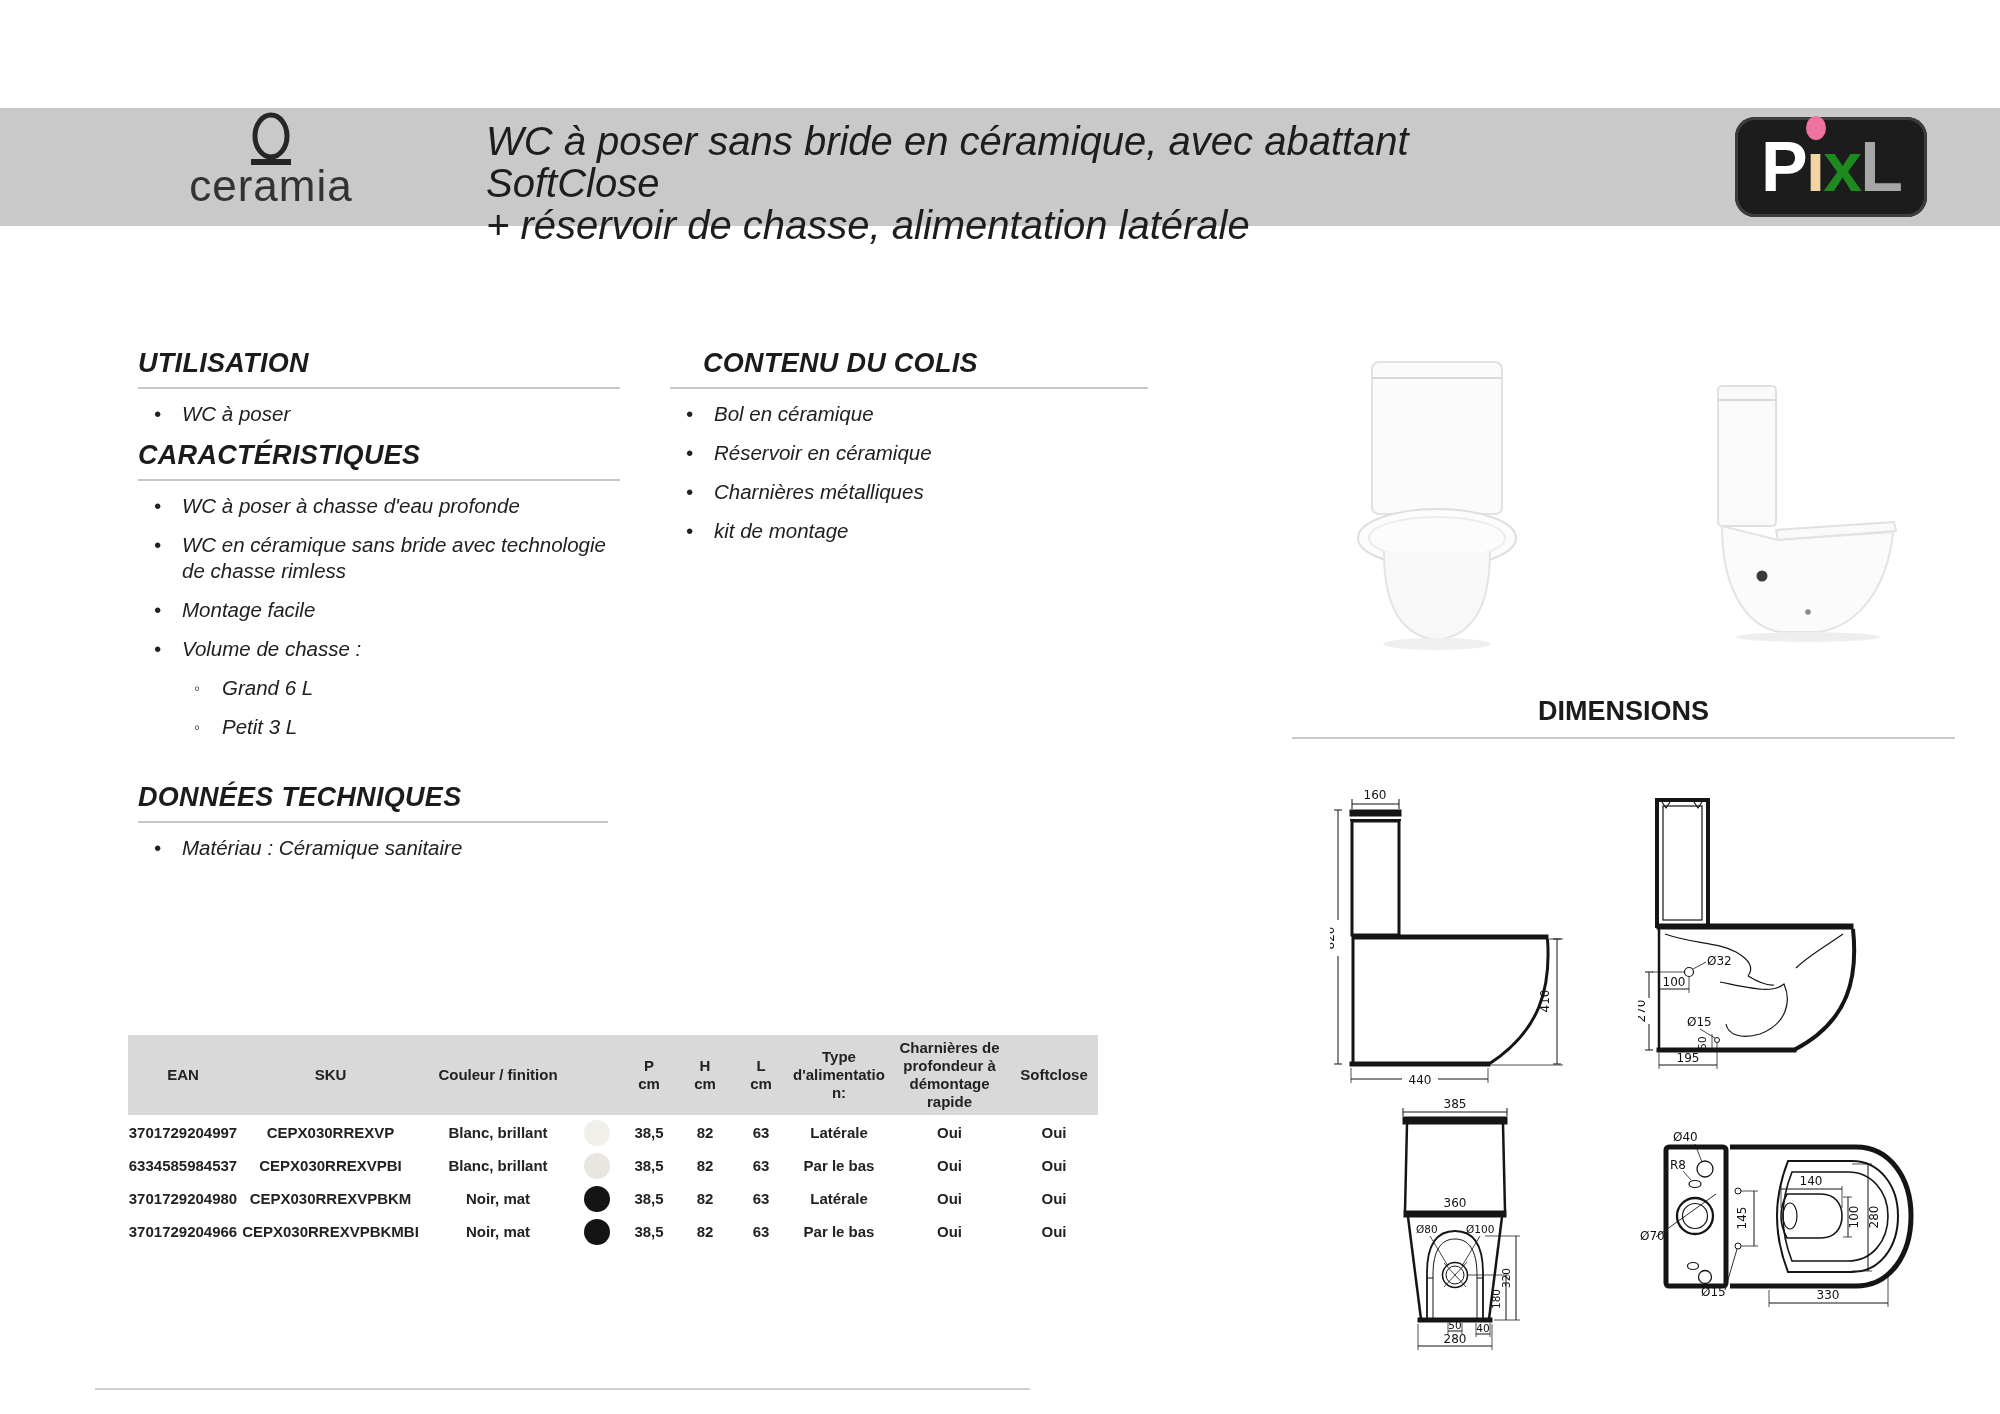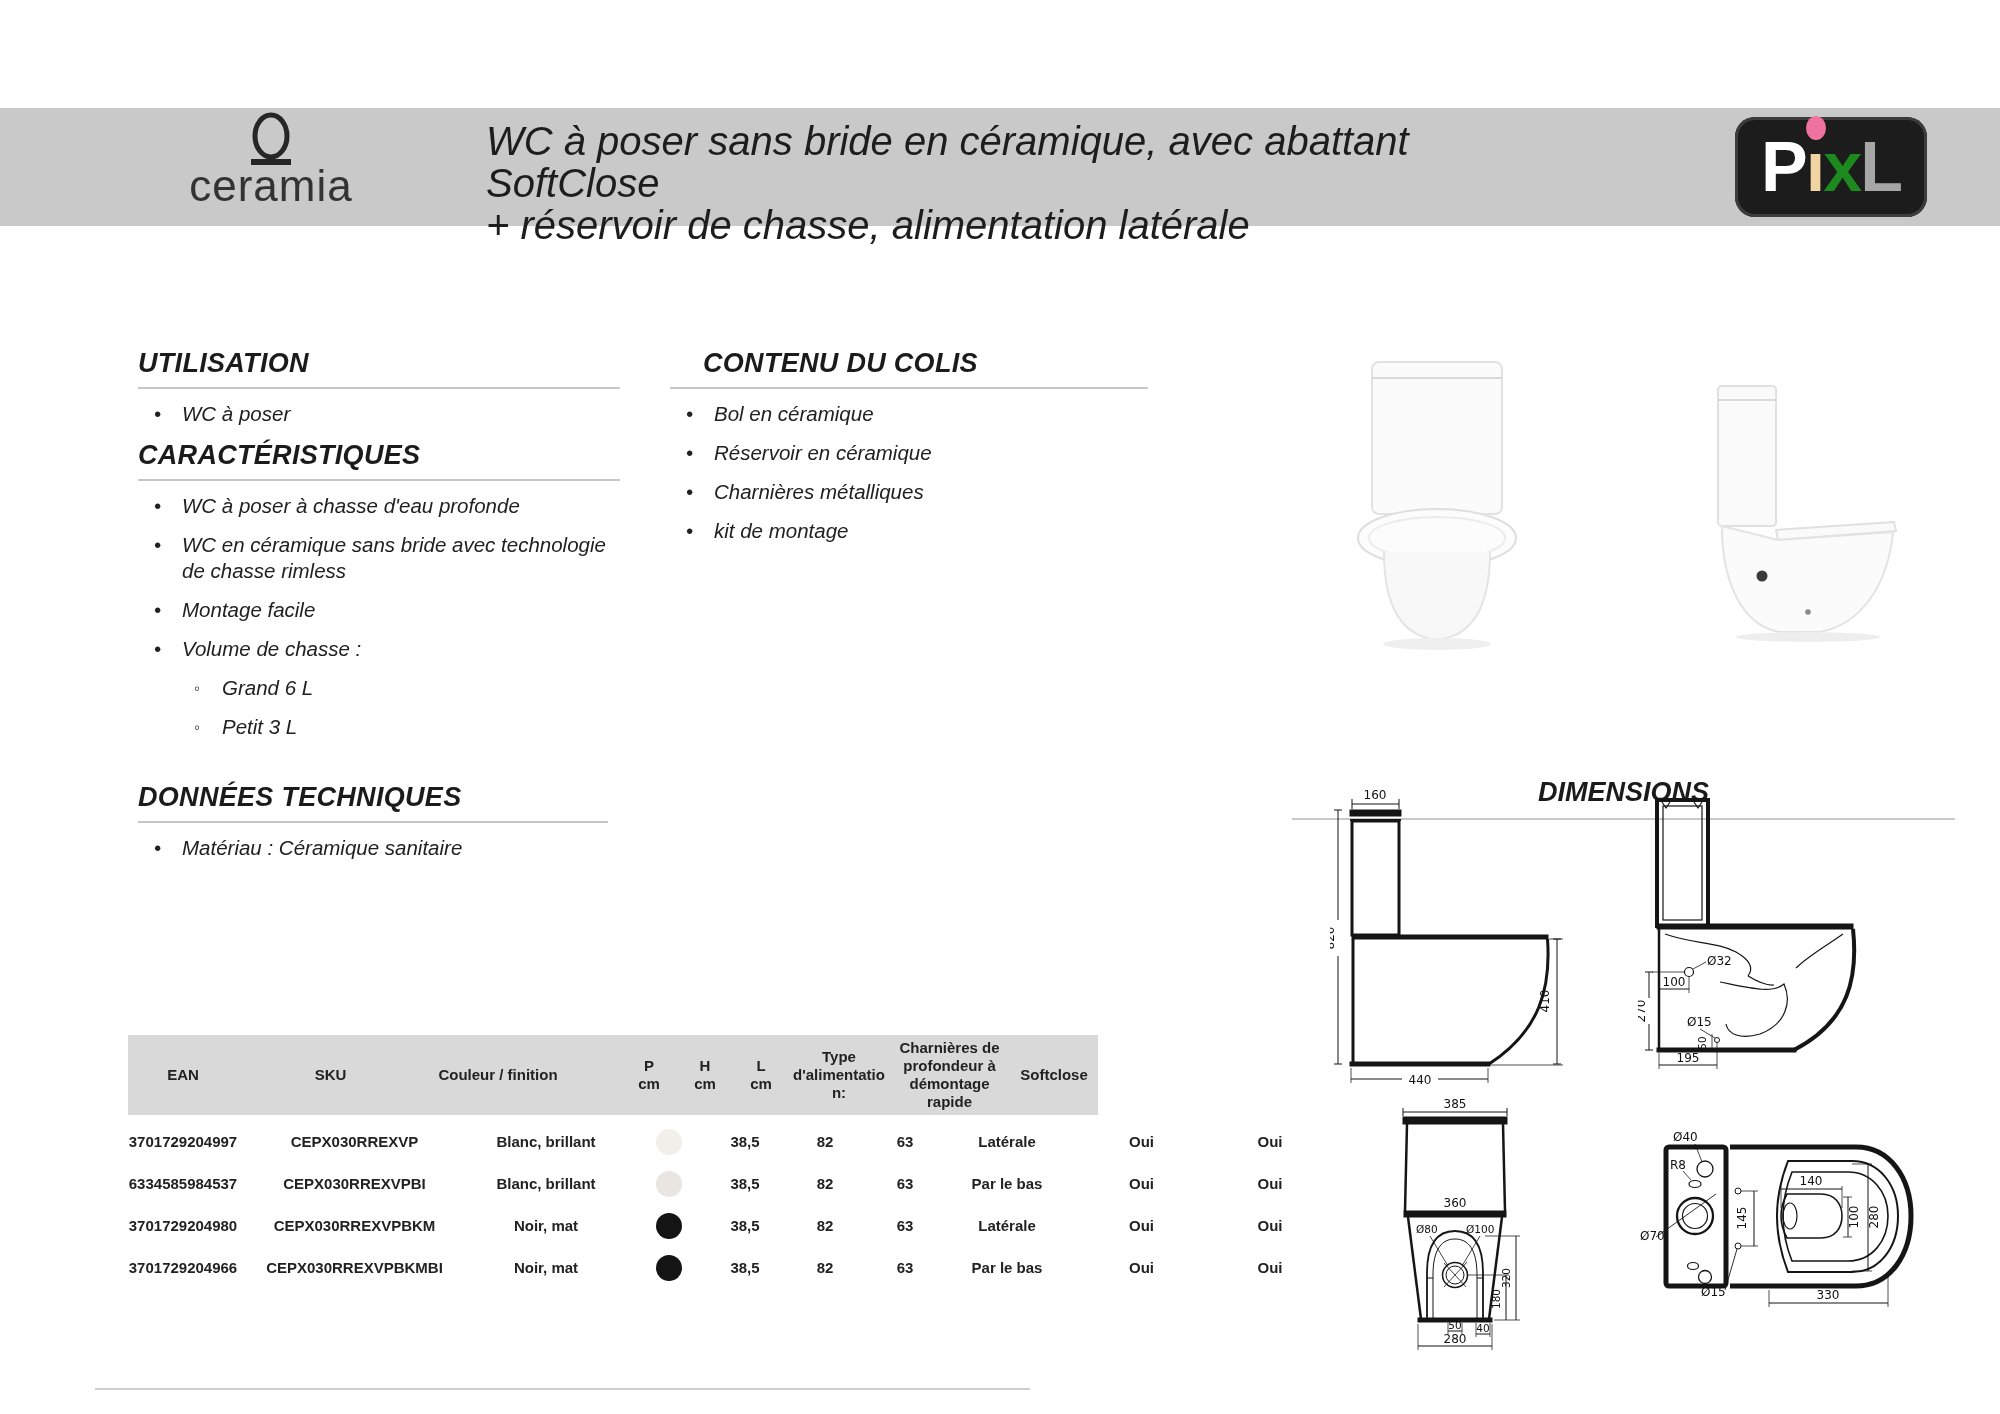--- a/index.html
+++ b/index.html
@@ -24,32 +24,32 @@
   .sec h2{margin:0;font-size:27px;font-weight:bold;color:#1b1b1b;letter-spacing:.3px;}
   .sec .rule{height:2px;background:#c6c6c6;margin-top:8px;}
   .sec ul{list-style:none;margin:12px 0 0 0;padding:0;}
   .sec li{position:relative;padding-left:44px;font-size:20.5px;line-height:26px;margin-bottom:13px;color:#212121;}
   .sec li::before{content:"•";position:absolute;left:16px;top:0;font-size:20px;color:#212121;}
   .sec ul.sub{margin:0 0 0 40px;}
   .sec ul.sub li::before{content:"◦";font-size:17px;top:1px;}
   .indent-head h2{padding-left:33px;}
   .gap-top{margin-top:30px;}
   
-  .dim-head{position:absolute;left:1292px;top:777px;width:663px;text-align:center;font-style:italic;}
+  .dim-head{position:absolute;left:1292px;top:696px;width:663px;text-align:center;}
   .dim-head .t{font-size:27px;font-weight:bold;color:#1b1b1b;}
   .dim-head .rule{height:2px;background:#c9c9c9;margin-top:10px;}
   .drawing{position:absolute;}
   .drawing text{font-family:"DejaVu Sans",sans-serif;font-size:12px;fill:#111;}
   .drawing .sm{font-size:10.5px;}
   
   .spec-table{position:absolute;left:128px;top:1035px;width:970px;font-weight:bold;}
   .tgrid{display:grid;grid-template-columns:110px 185px 150px 48px 56px 56px 56px 100px 121px 88px;}
   .thead{background:#d9d9d9;min-height:74px;align-items:center;}
   .thead .cell{font-size:15px;line-height:1.2;text-align:center;padding:4px 2px;word-break:break-word;}
-  .trow{height:30px;align-items:center;margin-top:12px;gap:24px;}
+  .trow{height:30px;align-items:center;margin-top:3px;}
   .trow .cell{font-size:15px;text-align:center;line-height:1.1;}
   .swatch{display:inline-block;width:26px;height:26px;border-radius:50%;vertical-align:middle;}
   
   .footer-line{position:absolute;left:95px;top:1388px;width:935px;height:2px;background:#cfcfcf;}
   .photo{position:absolute;}
 </style>
 </head>
 <body>
 
 <div class="page">

